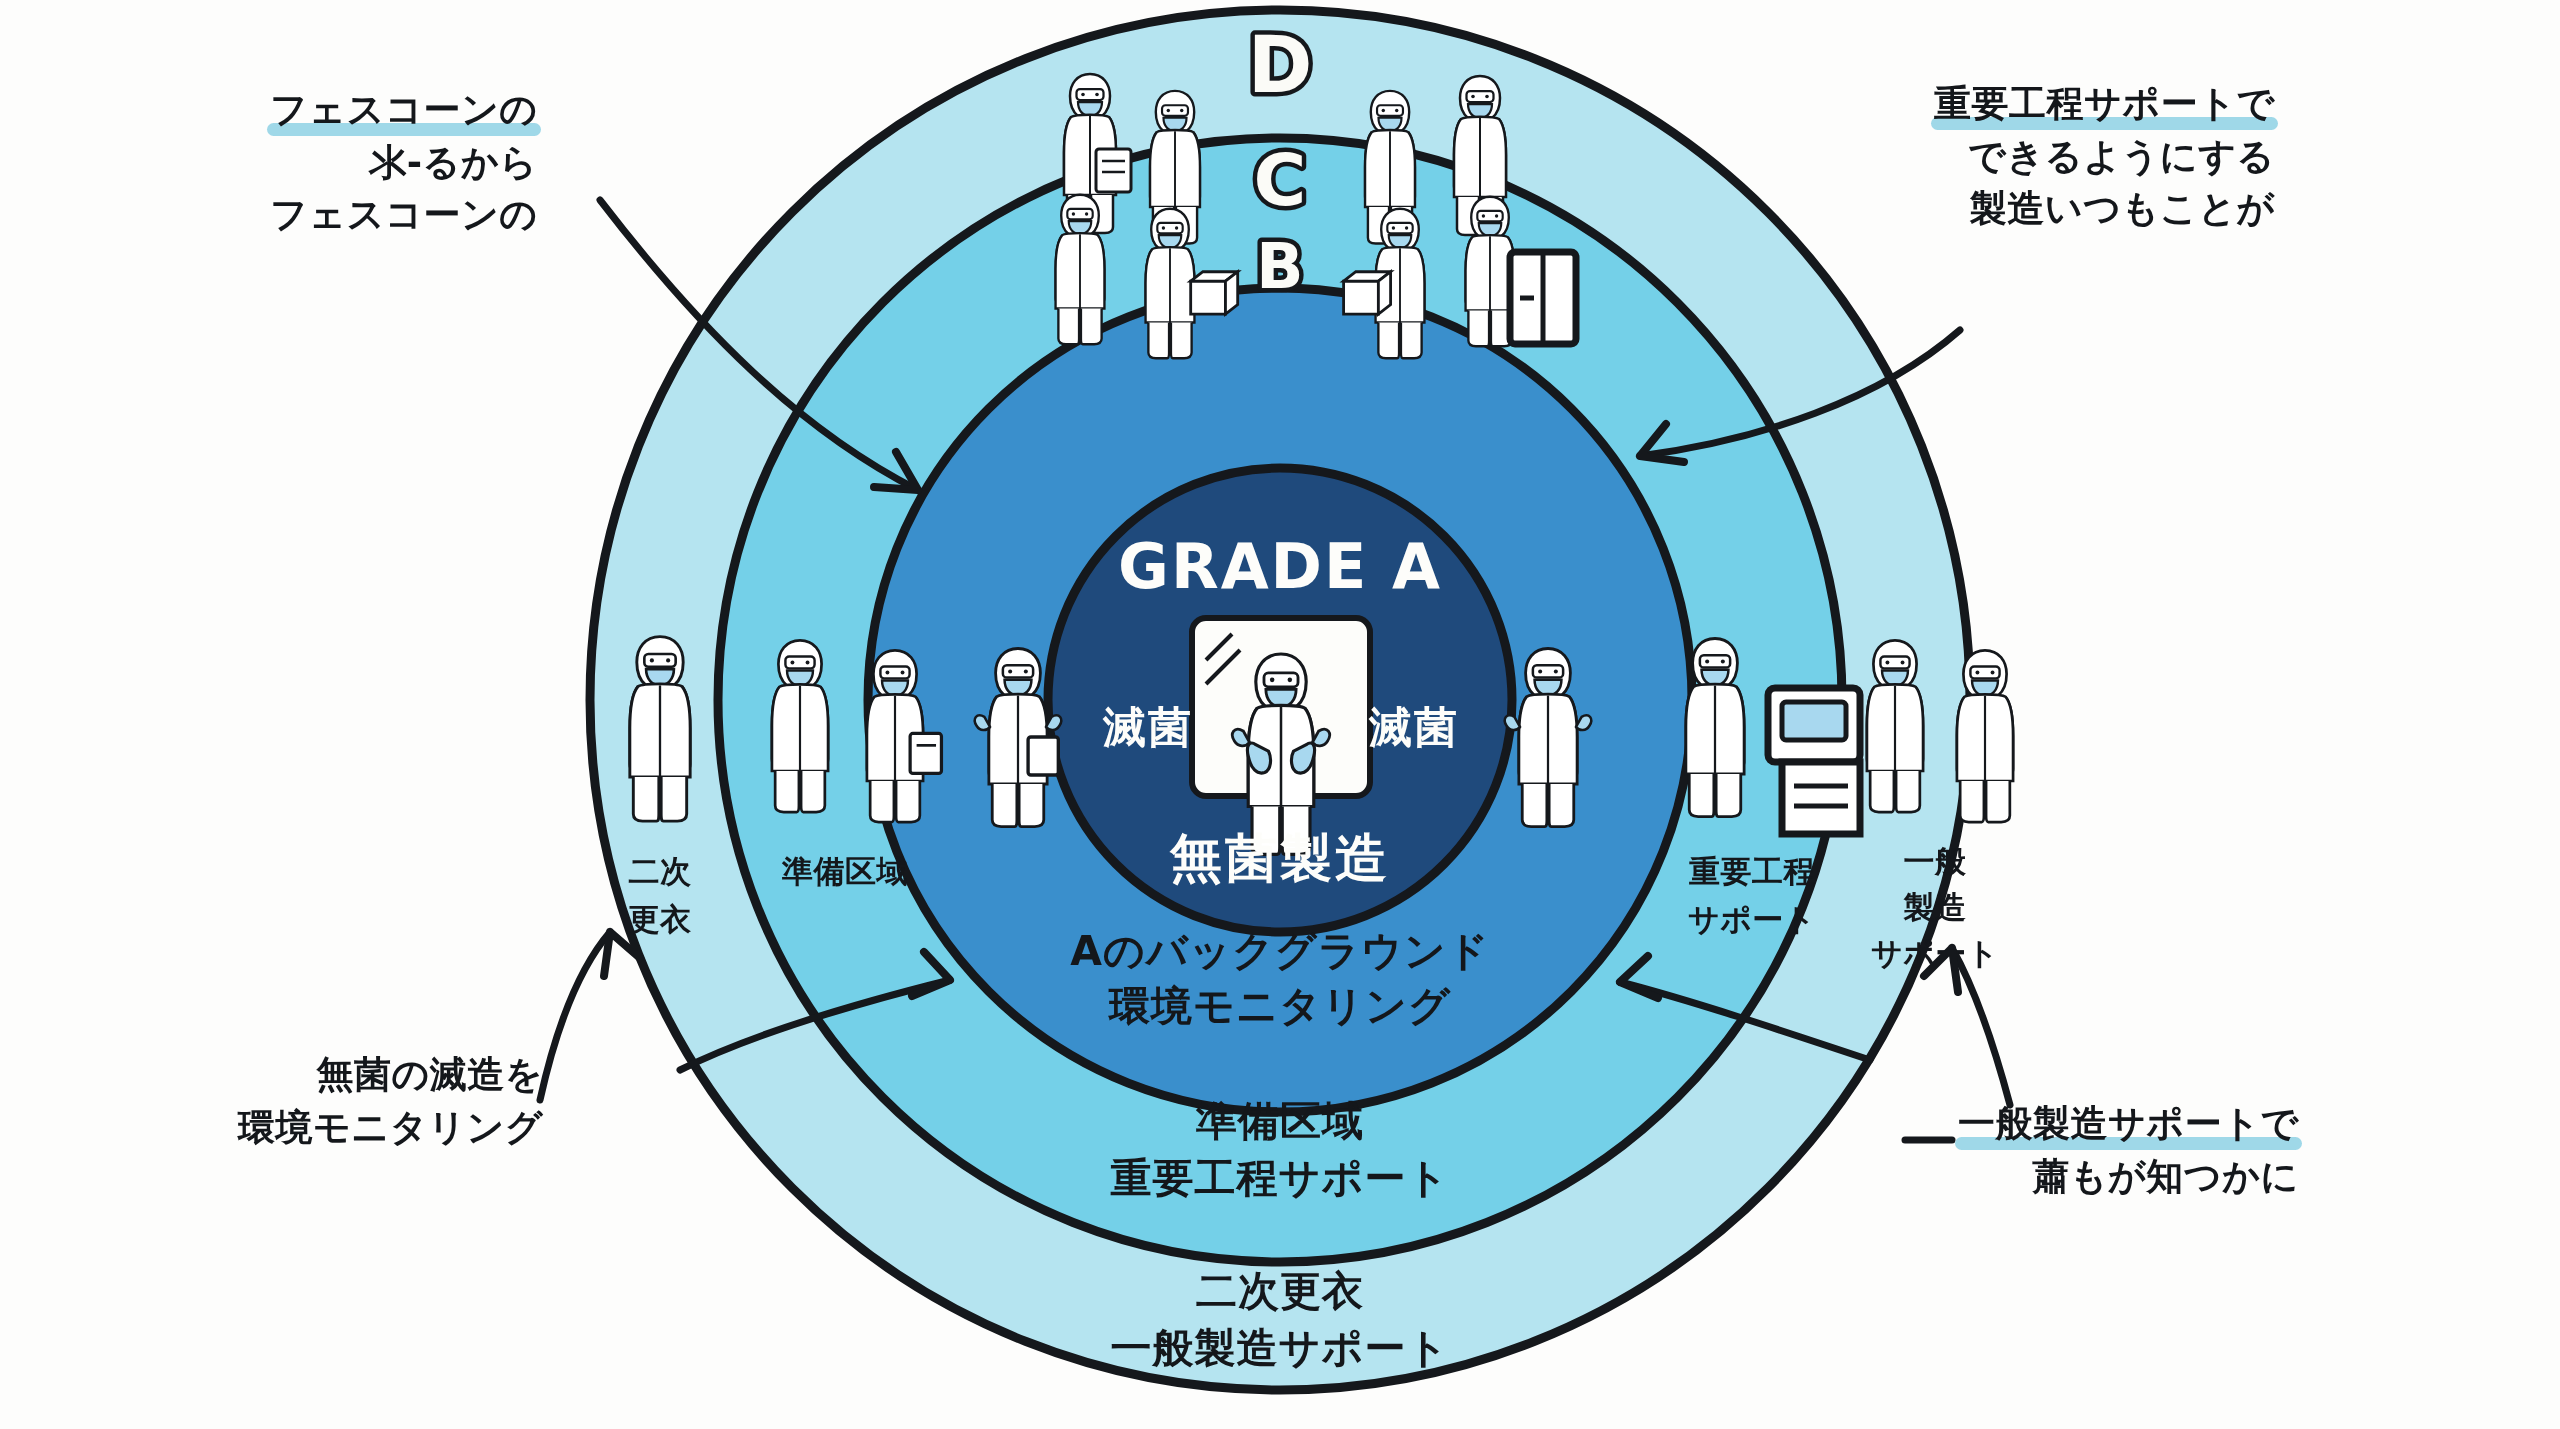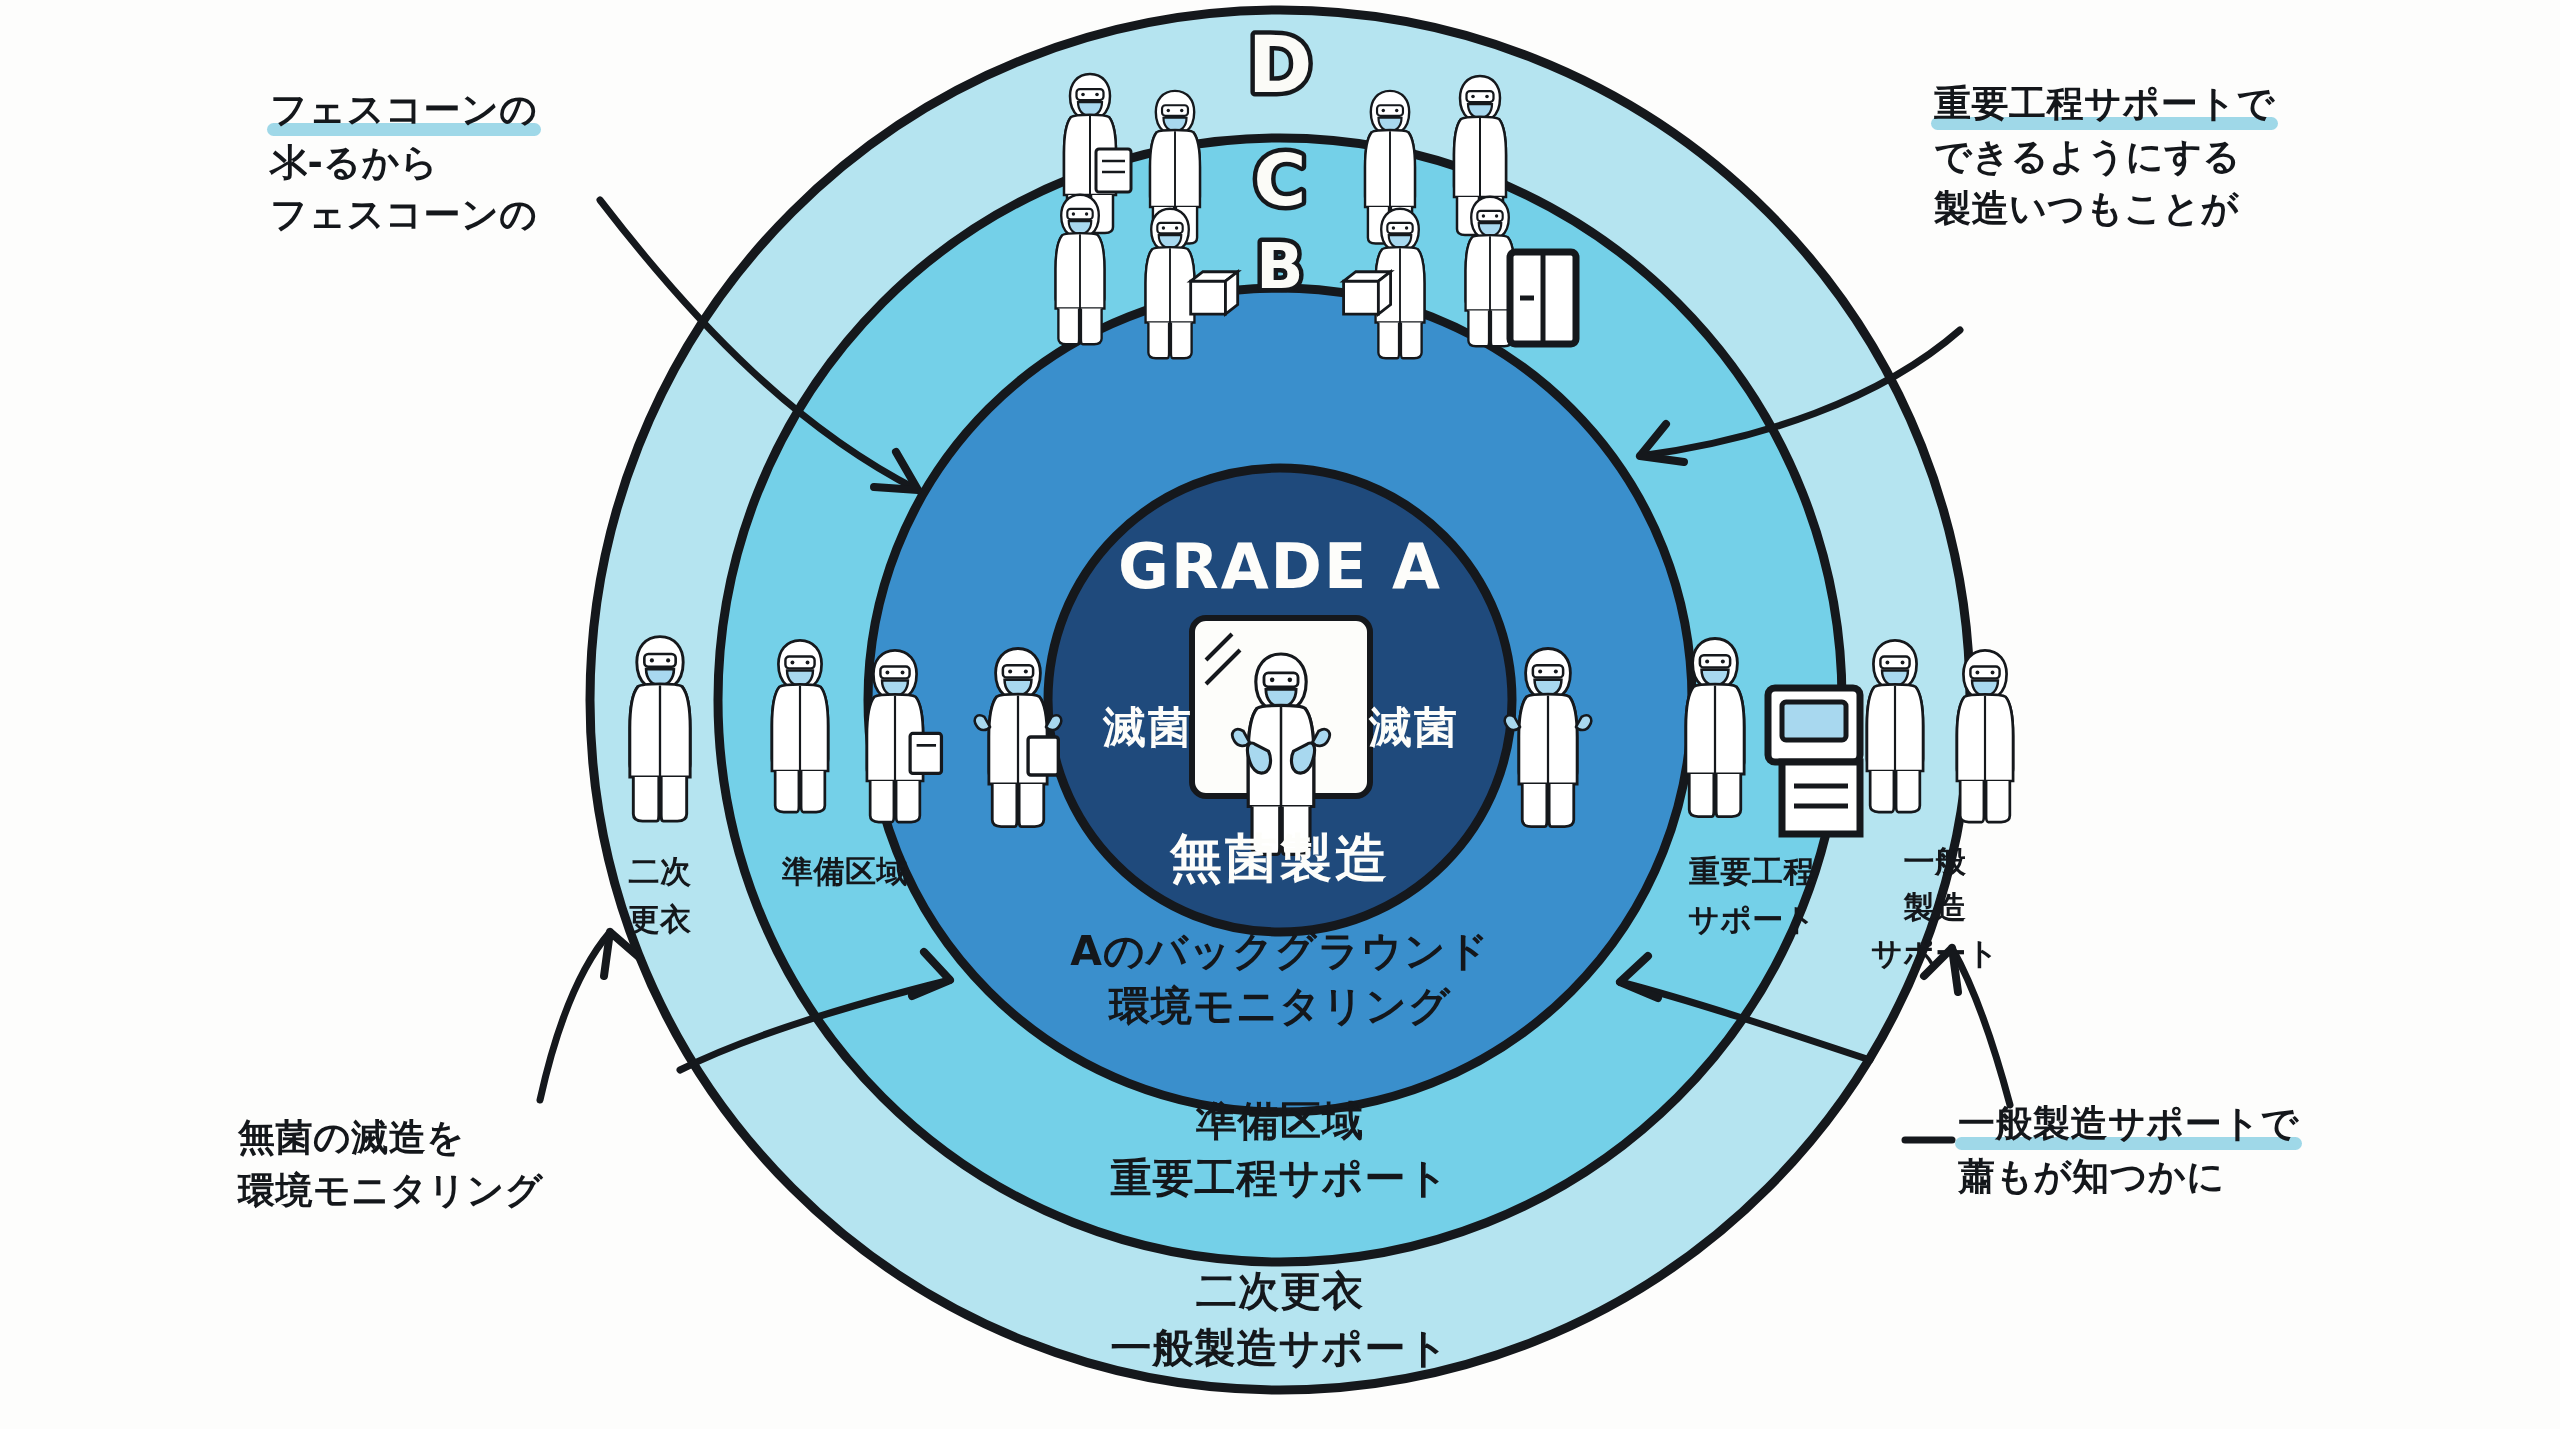--- a/index.html
+++ b/index.html
@@ -52,25 +52,25 @@
     white-space:nowrap;
   }
   .note .hl{
     position:relative;display:inline-block;
   }
   .note .hl::after{
     content:"";position:absolute;left:-3px;right:-3px;bottom:1px;height:13px;
     background:#9fd8e8;border-radius:7px;z-index:-1;
   }
   .note span{position:relative;z-index:1;}
-  .note .row{position:relative;}
+  .note .row{position:relative;text-align:right;}
 
   #note-top-left{left:270px;top:84px;}
   #note-top-right{left:1890px;top:78px;margin-left:44px;}
-  #note-bottom-left{left:238px;top:1112px;}
+  #note-bottom-left{left:238px;top:1049px;}
   #note-bottom-right{left:1930px;top:1098px;margin-left:28px;}
 </style>
 </head>
 <body>
 
 <div id="stage">
 
 <svg id="diagram" viewBox="0 0 2560 1429">
   <defs>
 

